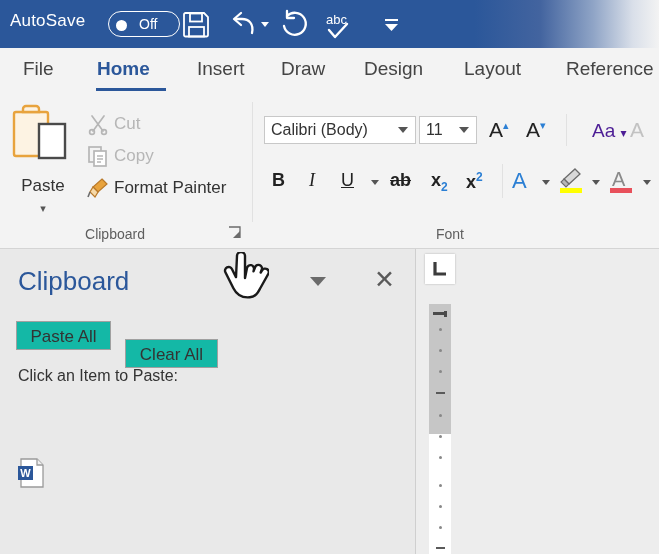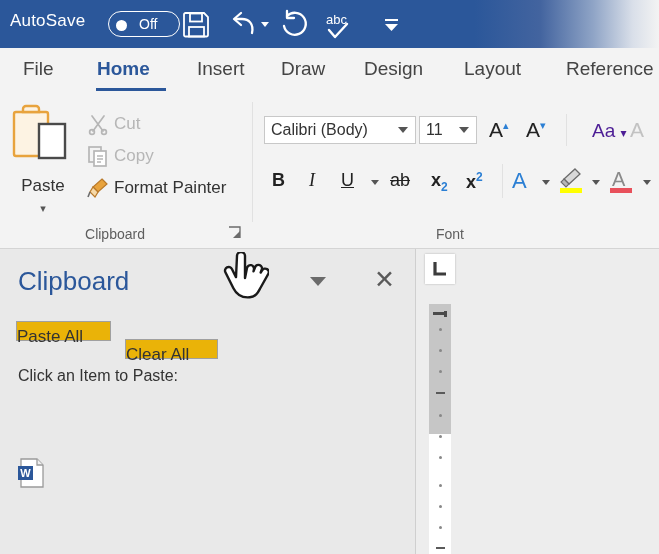--- a/index.html
+++ b/index.html
@@ -81,22 +81,22 @@
   
   .pane{
     position:absolute;left:0;top:249px;width:415px;height:305px;background:#e9e9e9;
     border-right:1px solid #cfcfcf;
   }
   .pane-title{position:absolute;left:18px;top:17px;font-size:26px;color:#2b579a;}
   .pane-caret{position:absolute;left:310px;top:28px;width:0;height:0;
     border-left:8px solid transparent;border-right:8px solid transparent;border-top:9px solid #6b6b6b;}
   .pane-close{position:absolute;left:374px;top:18px;font-size:25px;color:#5a5a5a;line-height:1;}
   .pane-btn{
-    position:absolute;top:72px;height:20px;background:#eab308;border:1px solid #a0a0a0;
-    box-sizing:border-box;font-size:17px;color:#333;text-align:left;line-height:30px;
+    position:absolute;top:72px;height:29px;background:#14b8a6;border:1px solid #a0a0a0;
+    box-sizing:border-box;font-size:17px;color:#333;text-align:center;line-height:30px;
   }
   .pane-hint{position:absolute;left:18px;top:118px;font-size:16px;color:#333;}
   .clip-item{position:absolute;left:68px;top:147px;width:300px;font-size:17px;color:#333;line-height:26px;}
   .worddoc-ico{position:absolute;left:17px;top:208px;width:30px;height:32px;}
 
   
   .ruler-area{position:absolute;left:416px;top:249px;width:243px;height:305px;background:#ededed;}
   .tabsel{
     position:absolute;left:9px;top:5px;width:30px;height:30px;background:#ffffff;
     box-shadow:0 0 2px rgba(0,0,0,.25);
@@ -264,21 +264,21 @@
     <div class="fbtn" style="left:272px;top:76px;font-weight:bold;">
       <span>B</span>
     </div>
     <div class="fbtn" style="left:309px;top:76px;font-style:italic;font-family:'Liberation Serif',serif;">
       <span>I</span>
     </div>
     <div class="fbtn" style="left:341px;top:76px;text-decoration:underline;">
       <span>U</span>
     </div>
     <div class="fcaret" style="left:371px;top:86px;"></div>
-    <div class="fbtn" style="left:390px;top:76px;text-decoration:line-through;">
+    <div class="fbtn" style="left:390px;top:76px;text-decoration:line-through;font-weight:bold;">
       <span>ab</span>
     </div>
     <div class="fbtn" style="left:431px;top:76px;font-weight:bold;">
       <span>x</span><sub style="font-size:12px;color:#2b7fd4;">2</sub>
     </div>
     <div class="fbtn" style="left:466px;top:76px;font-weight:bold;">
       <span>x</span><sup style="font-size:12px;color:#2b7fd4;">2</sup>
     </div>
     <div class="group-sep" style="left:502px;top:70px;height:34px;"></div>
     <div class="fbtn" style="left:512px;top:74px;font-size:22px;color:#2b7fd4;">

